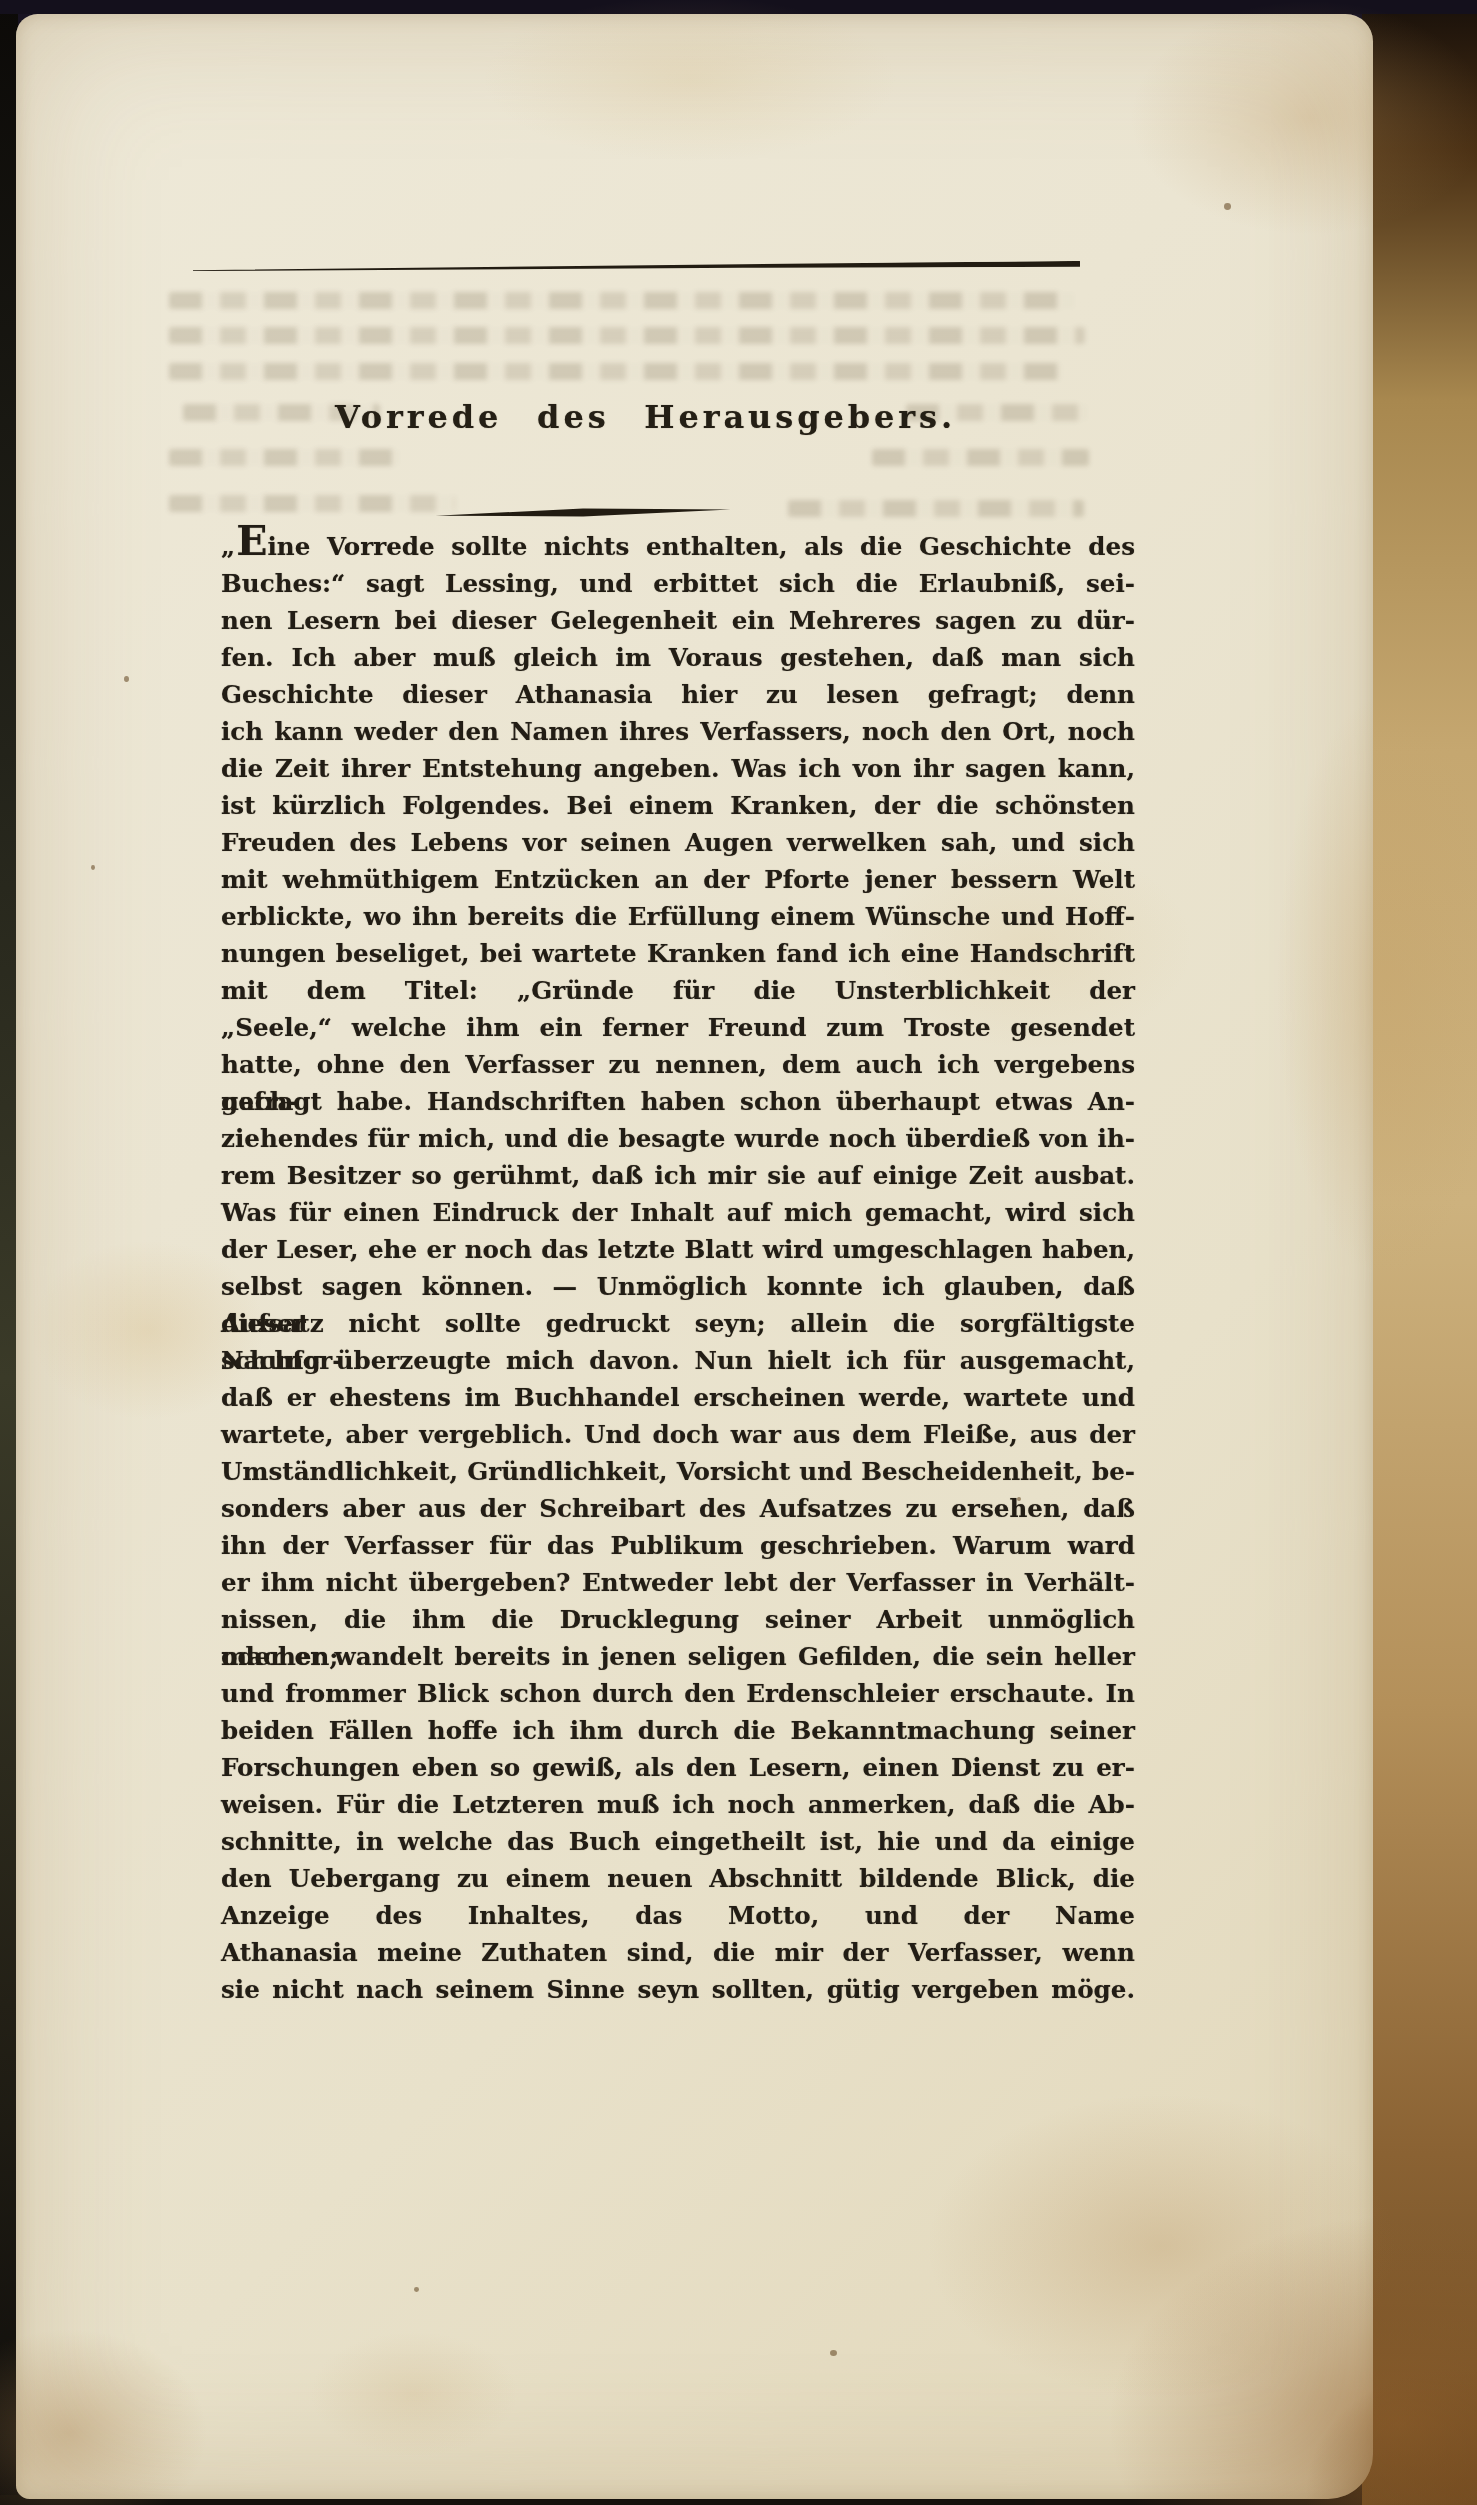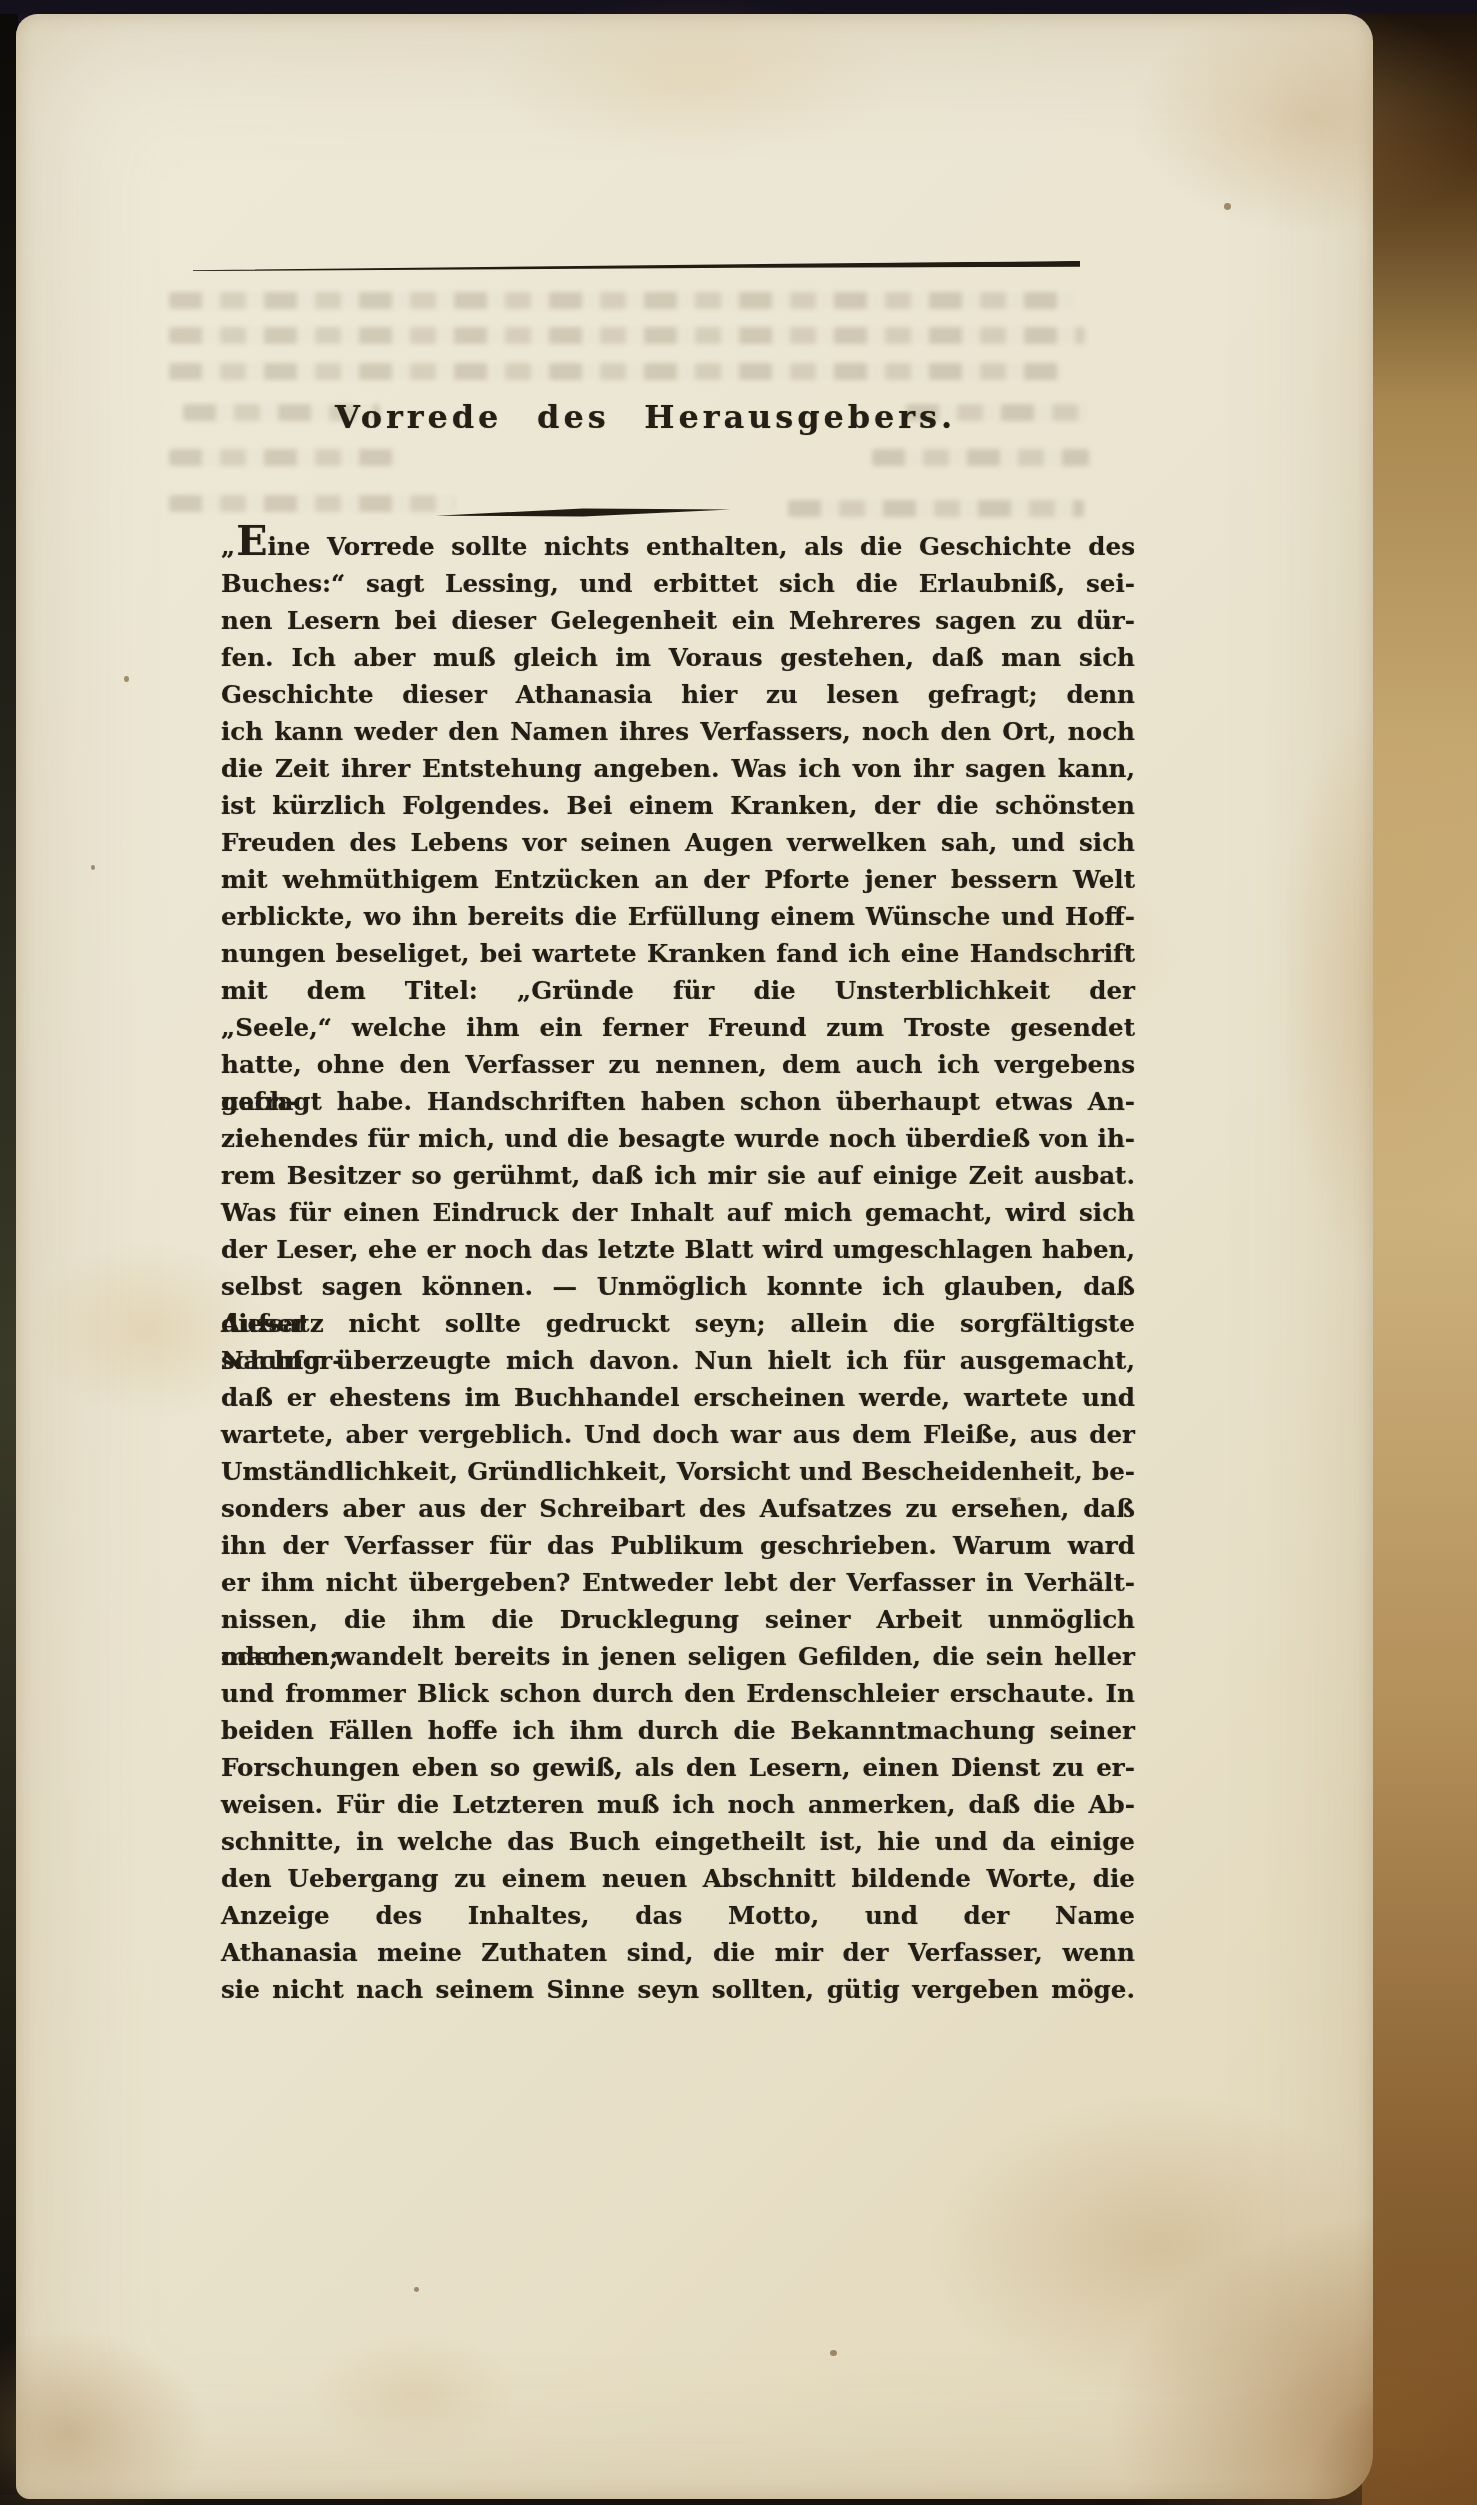--- a/index.html
+++ b/index.html
@@ -129,20 +129,20 @@
       <div class="tline">sonders aber aus der Schreibart des Aufsatzes zu ersehen, daß</div>
       <div class="tline">ihn der Verfasser für das Publikum geschrieben.  Warum ward</div>
       <div class="tline">er ihm nicht übergeben?  Entweder lebt der Verfasser in Verhält-</div>
       <div class="tline">nissen, die ihm die Drucklegung seiner Arbeit unmöglich machen;</div>
       <div class="tline">oder er wandelt bereits in jenen seligen Gefilden, die sein heller</div>
       <div class="tline">und frommer Blick schon durch den Erdenschleier erschaute.  In</div>
       <div class="tline">beiden Fällen hoffe ich ihm durch die Bekanntmachung seiner</div>
       <div class="tline">Forschungen eben so gewiß, als den Lesern, einen Dienst zu er-</div>
       <div class="tline">weisen.  Für die Letzteren muß ich noch anmerken, daß die Ab-</div>
       <div class="tline">schnitte, in welche das Buch eingetheilt ist, hie und da einige</div>
-      <div class="tline">den Uebergang zu einem neuen Abschnitt bildende Worte, die</div>
+      <div class="tline">den Uebergang zu einem neuen Abschnitt bildende Blick, die</div>
       <div class="tline">Anzeige des Inhaltes, das Motto, und der Name</div>
       <div class="tline">Athanasia meine Zuthaten sind, die mir der Verfasser, wenn</div>
       <div class="tline">sie nicht nach seinem Sinne seyn sollten, gütig vergeben möge.</div>
     </div>
 
 </div>
 
 
 </body></html>

